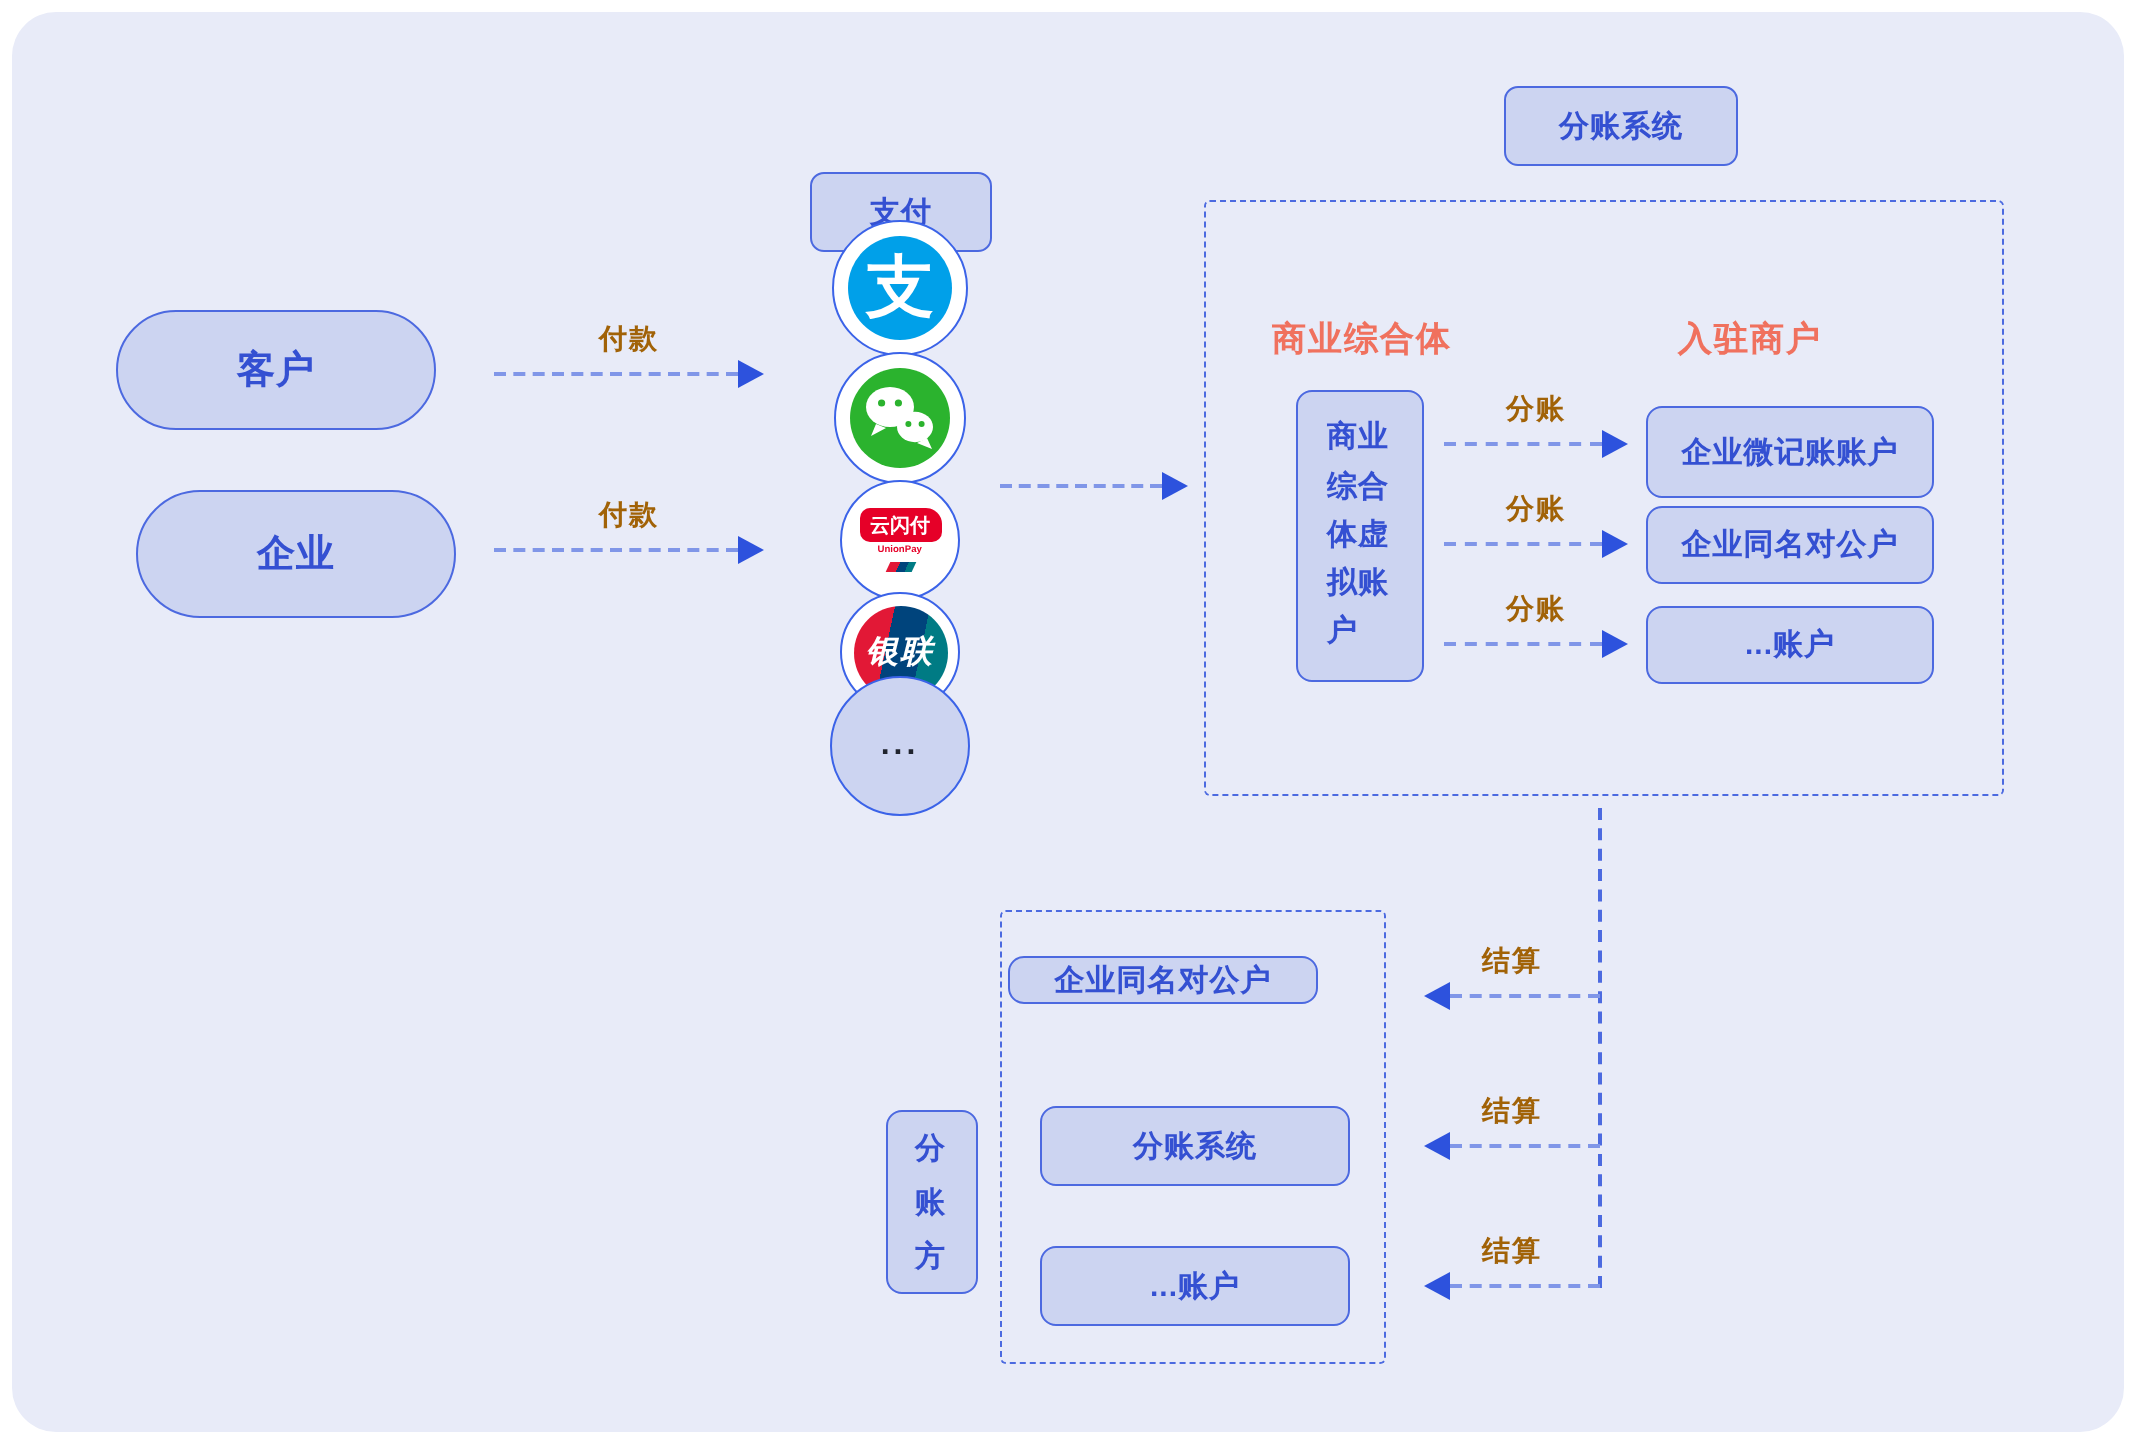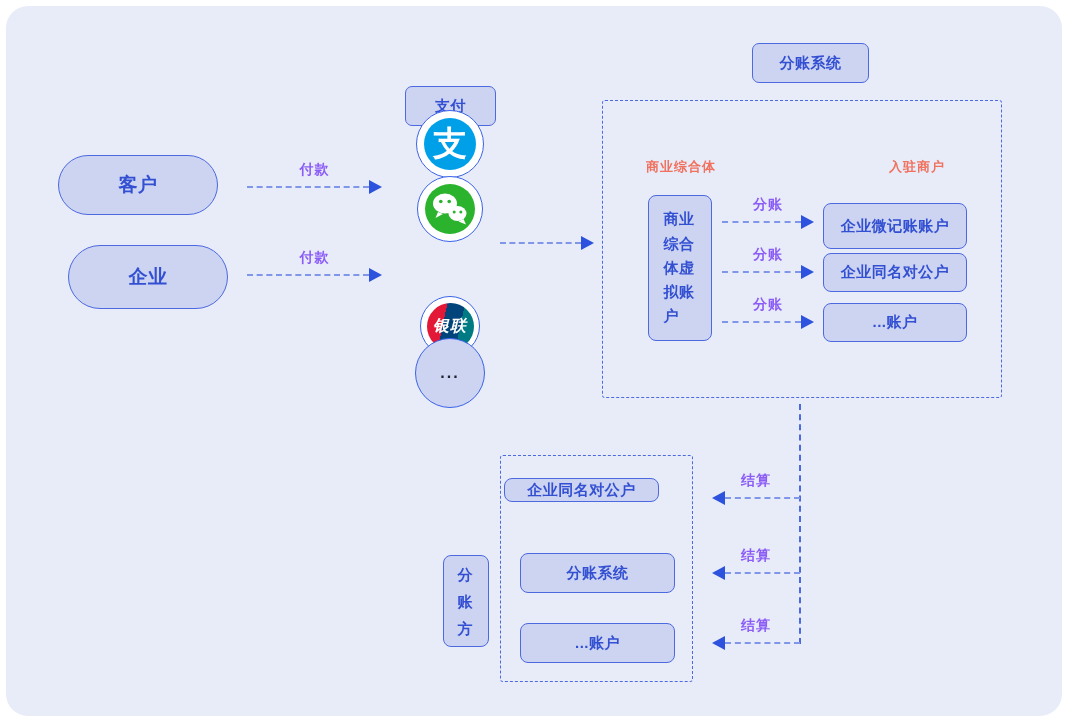--- a/index.html
+++ b/index.html
@@ -12,32 +12,32 @@
         display:flex;align-items:center;justify-content:center;color:#3450d2;
         font-size:15px;font-weight:600;box-sizing:border-box;letter-spacing:.5px;}
   .pill{border-radius:34px;font-size:19px;}
   .tag{border-radius:7px;font-size:15px;}
   .vtext span{display:inline-block;word-break:break-all;line-height:1.62;}
 
   
   .dpanel{position:absolute;border:1.5px dashed #4c6ae0;border-radius:3px;box-sizing:border-box;}
 
   
-  .redhdr{position:absolute;color:#f0715e;font-size:13px;font-weight:700;text-align:center;letter-spacing:1px;}
+  .redhdr{position:absolute;color:#f0715e;font-size:17px;font-weight:700;text-align:center;letter-spacing:1px;}
 
   
   .arrow{position:absolute;height:0;}
   .arrow .shaft{position:absolute;top:-1px;border-top:2px dashed #8096e8;}
   .arrow.r .shaft{left:0;right:13px;}
   .arrow.l .shaft{left:13px;right:0;}
   .arrow .head{position:absolute;top:-7px;width:0;height:0;border-top:7px solid transparent;border-bottom:7px solid transparent;}
   .arrow.r .head{right:0;border-left:13px solid #2d52dd;}
   .arrow.l .head{left:0;border-right:13px solid #2d52dd;}
   .arrow .lbl{position:absolute;left:0;right:0;bottom:8px;text-align:center;
-              color:#8b5cf6;font-size:14px;font-weight:600;letter-spacing:1px;}
+              color:#a16207;font-size:14px;font-weight:600;letter-spacing:1px;}
   .vline{position:absolute;width:0;border-left:2px dashed #4c6ae0;}
 
   
   .chan{position:absolute;background:#fff;border:1.5px solid #3b63e8;border-radius:50%;
         display:flex;align-items:center;justify-content:center;box-sizing:border-box;}
   .chan-inner{border-radius:50%;display:flex;align-items:center;justify-content:center;overflow:hidden;}
   .alipay-core{width:52px;height:52px;background:#00a0e9;color:#fff;font-size:34px;font-weight:700;}
   .wechat-core{width:50px;height:50px;background:#2bb32e;}
   .qp-core{display:flex;flex-direction:column;align-items:center;justify-content:center;gap:1px;}
   .qp-badge{width:41px;height:17px;background:#e60028;border-radius:5px 8px 5px 5px;color:#fff;
@@ -92,37 +92,44 @@
         <path d="M13 28 L10.5 34 L18 30 Z" fill="#ffffff"></path>
         <circle cx="15.8" cy="17.5" r="1.8" fill="#2bb32e"></circle>
         <circle cx="24.2" cy="17.5" r="1.8" fill="#2bb32e"></circle>
         <ellipse cx="32.5" cy="29.5" rx="9" ry="7.6" fill="#ffffff"></ellipse>
         <path d="M38.5 35 L41 40.5 L33.5 37.5 Z" fill="#ffffff"></path>
         <circle cx="29.2" cy="28" r="1.5" fill="#2bb32e"></circle>
         <circle cx="35.8" cy="28" r="1.5" fill="#2bb32e"></circle>
       </svg>
     </div>
   </div>
+  <div class="chan" style="left:420px;top:240px;width:60px;height:60px;">
+    <div class="qp-core">
+      <div class="qp-badge">云闪付</div>
+      <div class="qp-sub">UnionPay</div>
+      <div class="qp-flag"></div>
+    </div>
+  </div>
   <div class="chan" style="left:420px;top:296px;width:60px;height:60px;">
     <div class="chan-inner up-core">
       <span>银联</span>
     </div>
   </div>
   <div class="chan more-circle" style="left:415px;top:338px;width:70px;height:70px;">
     <span>...</span>
   </div>
 
   <div class="arrow r" style="left:500px;top:243px;width:94px;">
     <span class="shaft"></span>
     <span class="head"></span>
   </div>
 
   <div class="dpanel" style="left:602px;top:100px;width:400px;height:298px;"></div>
   <div class="redhdr" style="left:630px;top:158px;width:102px;">商业综合体</div>
-  <div class="redhdr" style="left:845px;top:158px;width:144px;">入驻商户</div>
+  <div class="redhdr" style="left:803px;top:158px;width:144px;">入驻商户</div>
 
   <div class="node vtext" style="left:648px;top:195px;width:64px;height:146px;">
     <span style="width:33px;">商业综合体虚拟账户</span>
   </div>
 
   <div class="arrow r" style="left:722px;top:222px;width:92px;">
     <span class="lbl">分账</span>
     <span class="shaft"></span>
     <span class="head"></span>
   </div>

